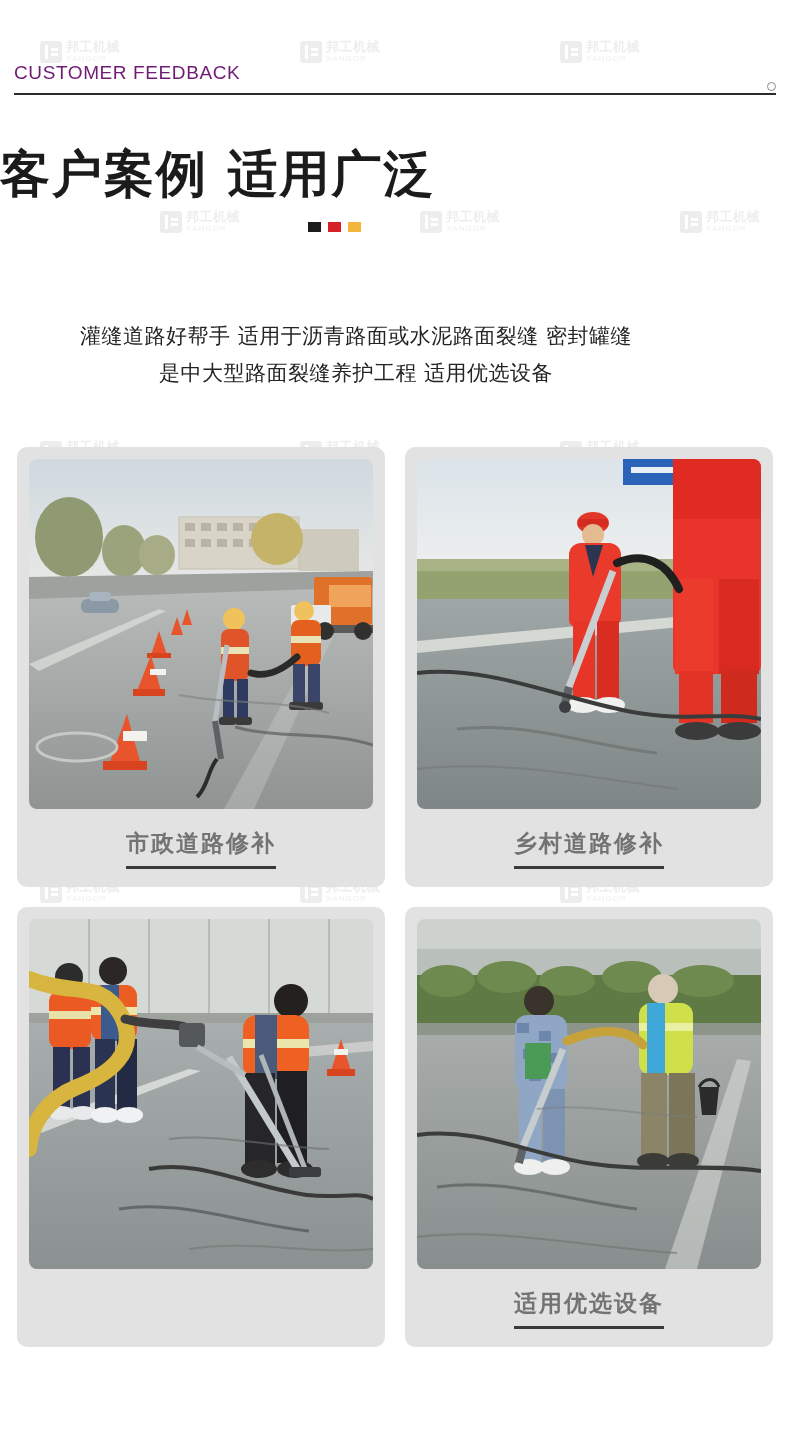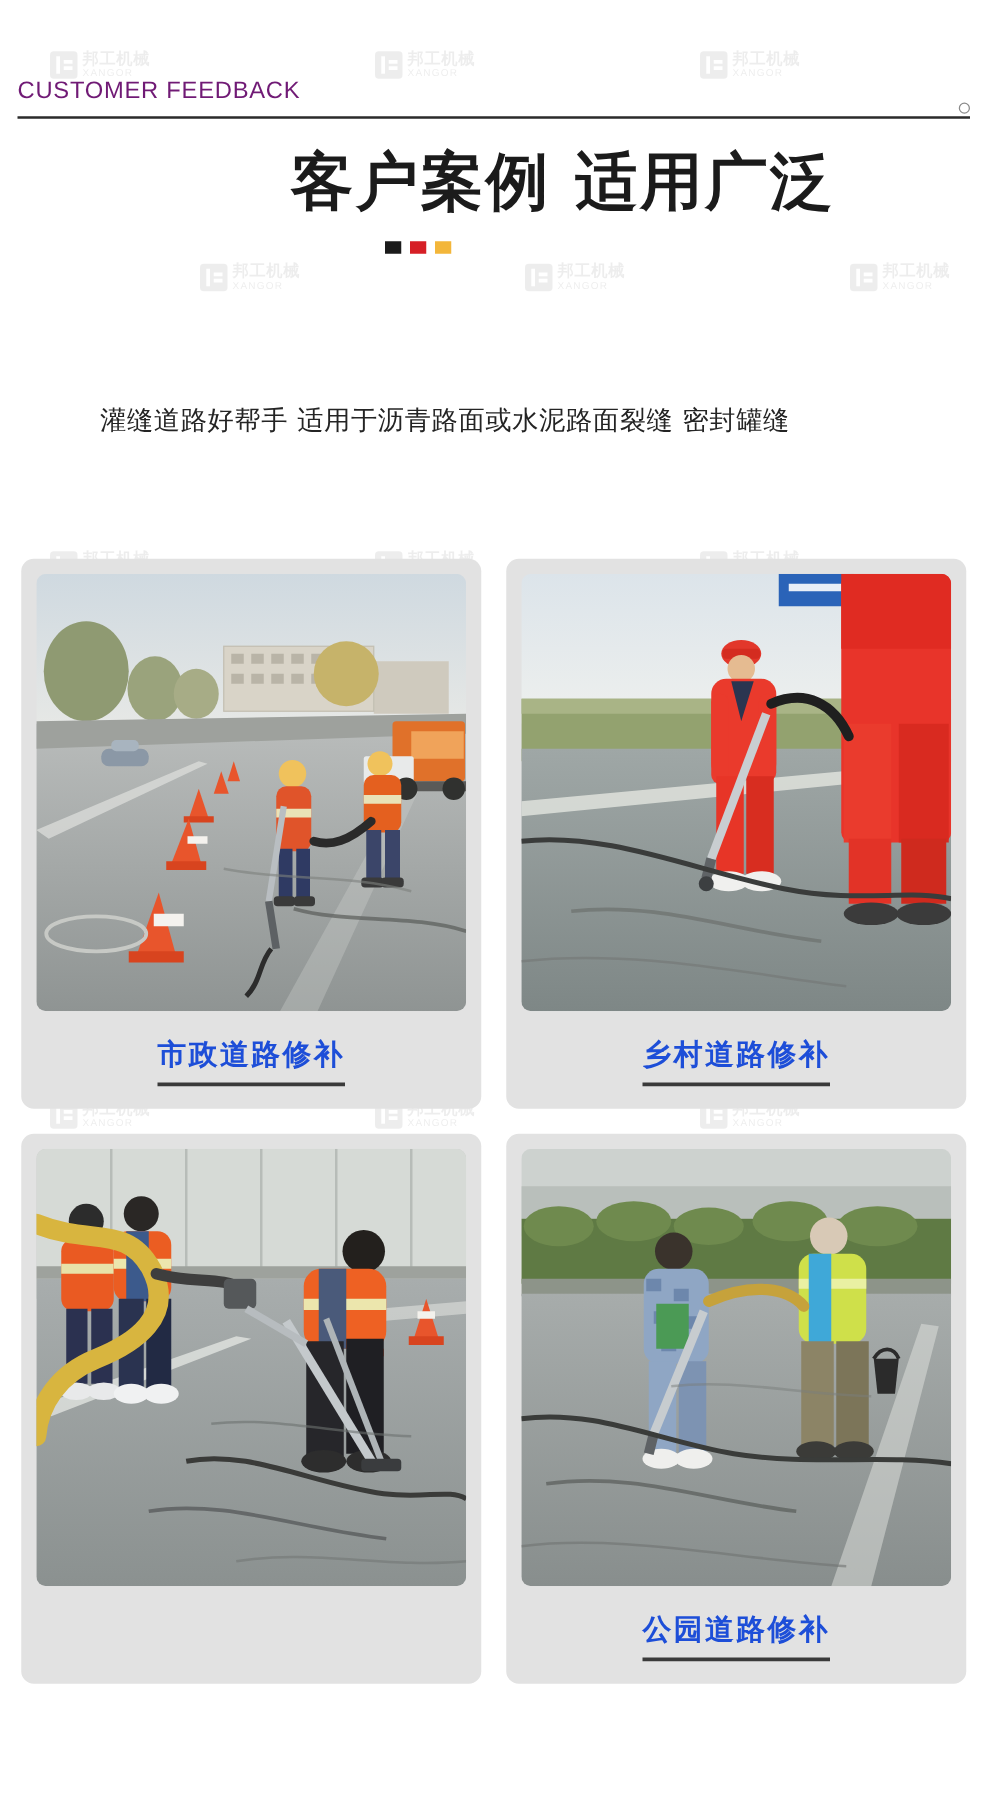--- a/index.html
+++ b/index.html
@@ -110,23 +110,23 @@
     height: 7px;
     border: 1px solid #8a8a8a;
     border-radius: 50%;
     background: transparent;
   }
 
   
   .title-block {
     position: absolute;
     left: 0;
-    top: 115px;
+    top: 144px;
     width: 668px;
-    text-align: right;
+    text-align: left;
     z-index: 10;
   }
   .main-title {
     font-size: 50px;
     font-weight: bold;
     color: #1b1b1b;
     letter-spacing: 2px;
     line-height: 1.2;
     font-family: "DejaVu Sans", "Liberation Sans", sans-serif;
   }
@@ -200,21 +200,21 @@
   }
   .card-caption {
     flex: 1;
     display: flex;
     align-items: center;
     justify-content: center;
   }
   .card-caption span {
     font-size: 23px;
     font-weight: bold;
-    color: #1d4ed8;
+    color: #737373;
     letter-spacing: 2px;
     padding-bottom: 7px;
     border-bottom: 3px solid #3a3a3a;
     font-family: "DejaVu Sans", "Liberation Sans", sans-serif;
   }
 
   
   .scene { position: absolute; inset: 0; }
 </style>
 </head>
@@ -230,20 +230,21 @@
   <div class="main-title">客户案例  适用广泛</div>
   <div class="dots">
     <span style="background: rgb(27, 27, 27);"></span>
     <span style="background: rgb(214, 31, 38);"></span>
     <span style="background: rgb(243, 182, 58);"></span>
   </div>
 </div>
 
 <div class="desc">
   <p>灌缝道路好帮手  适用于沥青路面或水泥路面裂缝 密封罐缝</p>
+  <p>是中大型路面裂缝养护工程 适用优选设备</p>
 </div>
 
 <div class="grid">
 
   <div class="card">
     <div class="photo">
       <svg class="scene" viewBox="0 0 344 350" preserveAspectRatio="none">
         <defs>
           <linearGradient id="sky1" x1="0" y1="0" x2="0" y2="1">
             <stop offset="0%" stop-color="#cfd9e0"></stop>
@@ -533,21 +534,21 @@
 
         <path d="M150 122 C 186 106, 214 112, 226 126" stroke="#c6a23b" stroke-width="9" fill="none" stroke-linecap="round"></path>
 
         <path d="M0 216 C 60 208, 110 234, 170 244 C 230 254, 290 244, 344 252" stroke="#3a3c3a" stroke-width="4" fill="none"></path>
         <path d="M20 268 C 90 258, 150 282, 220 290" stroke="#5c605e" stroke-width="3" fill="none" opacity="0.75"></path>
         <path d="M0 318 C 80 308, 170 328, 260 334" stroke="#6f7371" stroke-width="2" fill="none" opacity="0.6"></path>
         <path d="M120 190 C 170 184, 220 196, 280 198" stroke="#797d7b" stroke-width="2" fill="none" opacity="0.5"></path>
       </svg>
     </div>
     <div class="card-caption">
-      <span>公园道路修补</span>
+      <span>适用优选设备</span>
     </div>
   </div>
 
 </div>
 
 <div class="watermark-layer" id="wm-layer">
     <div class="wm" style="left: 40px; top: 40px;">
       <div class="wm-mark"></div>
       <div class="wm-stack">
         <div class="wm-text">邦工机械</div>

